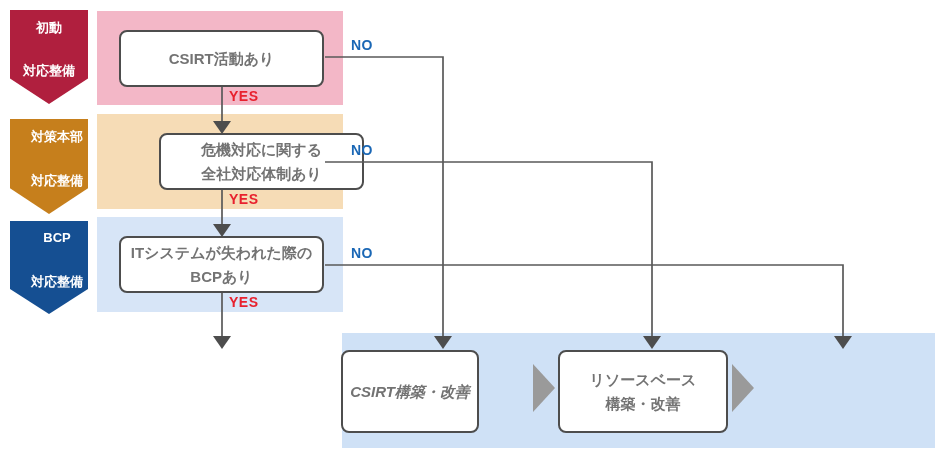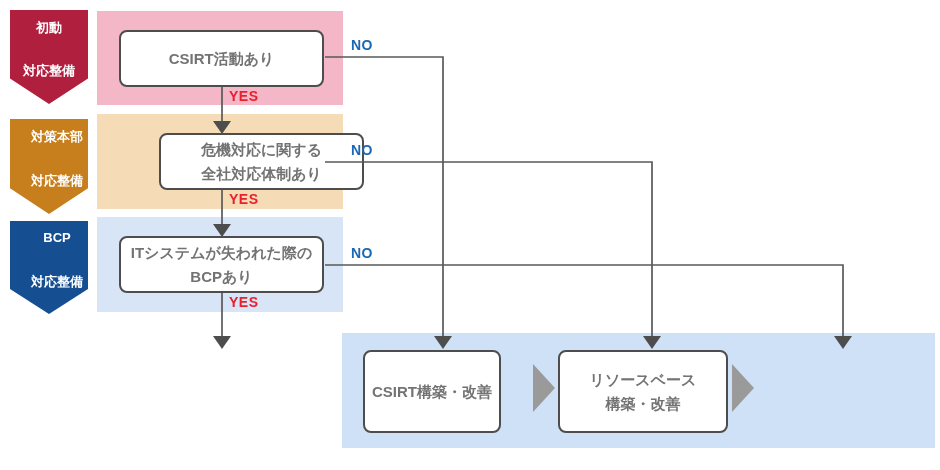--- a/index.html
+++ b/index.html
@@ -29,21 +29,21 @@
     display:flex;align-items:center;justify-content:center;text-align:center;
     font-weight:bold;font-size:15px;line-height:1.55;color:#737373;
     white-space:pre-line;box-sizing:border-box;
   }
   .d1{left:119px;top:30px;width:205px;height:57px;}
   .d2{left:119px;top:133px;width:205px;height:57px;margin-left:40px;}
   .d3{left:119px;top:236px;width:205px;height:57px;}
   .final{left:120px;top:349px;width:203px;height:84px;}
   
   .bottom-panel{position:absolute;left:342px;top:333px;width:593px;height:115px;}
-  .stepA{left:363px;top:350px;width:138px;height:83px;}
+  .stepA{left:341px;top:350px;width:138px;height:83px;font-style:italic;}
   .stepB{left:558px;top:350px;width:170px;height:83px;}
   .stepC{left:757px;top:350px;width:171px;height:83px;font-size:14.5px;}
   .tri{
     position:absolute;width:0;height:0;top:364px;
     border-top:24px solid transparent;border-bottom:24px solid transparent;
     border-left:22px solid #9a9a9a;
   }
   .tri1{left:533px;}
   .tri2{left:732px;}
   

